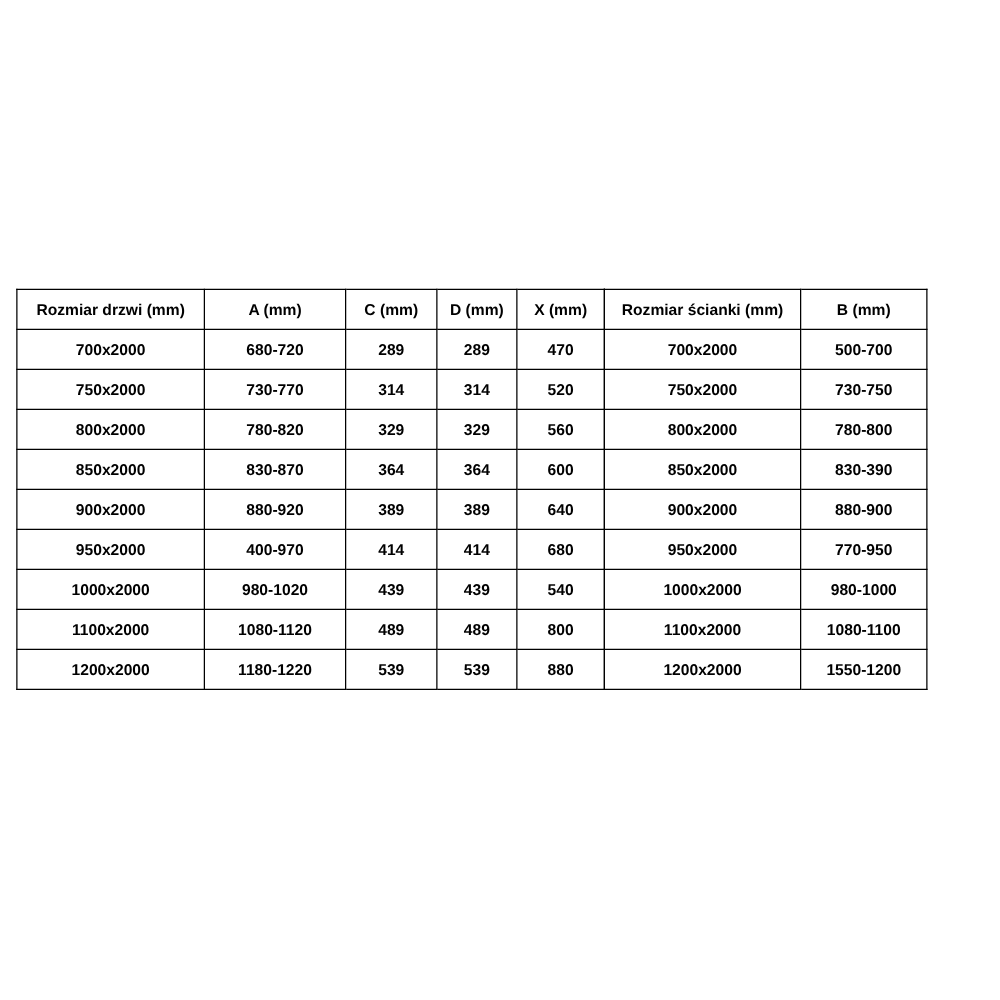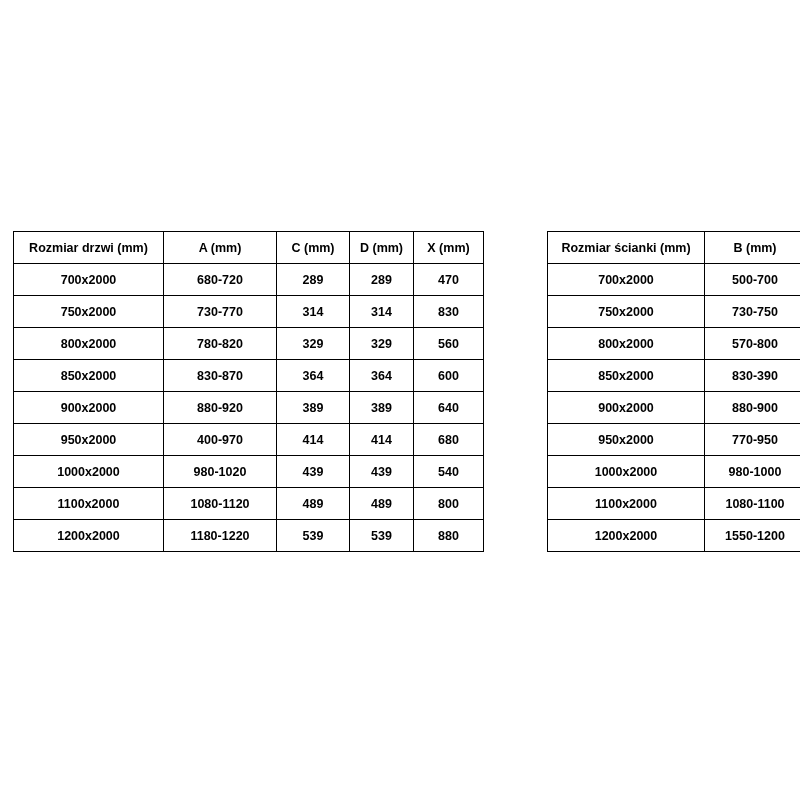--- a/index.html
+++ b/index.html
@@ -30,23 +30,21 @@
     align-items: flex-start;
   }
   .table-block {
     box-sizing: border-box;
   }
   .table-left {
     margin-left: 13px;
     width: 470px;
   }
   .table-right {
-    margin-left: 48px;
     width: 258px;
-    padding-left: 16px;
   }
   table.sizes {
     border-collapse: collapse;
     width: 100%;
     table-layout: fixed;
   }
   table.sizes th,
   table.sizes td {
     border: 1px solid #000000;
     text-align: center;
@@ -101,21 +99,21 @@
             <td>680-720</td>
             <td>289</td>
             <td>289</td>
             <td>470</td>
           </tr>
           <tr>
             <td>750x2000</td>
             <td>730-770</td>
             <td>314</td>
             <td>314</td>
-            <td>830</td>
+            <td>520</td>
           </tr>
           <tr>
             <td>800x2000</td>
             <td>780-820</td>
             <td>329</td>
             <td>329</td>
             <td>560</td>
           </tr>
           <tr>
             <td>850x2000</td>
@@ -179,21 +177,21 @@
           <tr>
             <td>700x2000</td>
             <td>500-700</td>
           </tr>
           <tr>
             <td>750x2000</td>
             <td>730-750</td>
           </tr>
           <tr>
             <td>800x2000</td>
-            <td>570-800</td>
+            <td>780-800</td>
           </tr>
           <tr>
             <td>850x2000</td>
             <td>830-390</td>
           </tr>
           <tr>
             <td>900x2000</td>
             <td>880-900</td>
           </tr>
           <tr>

